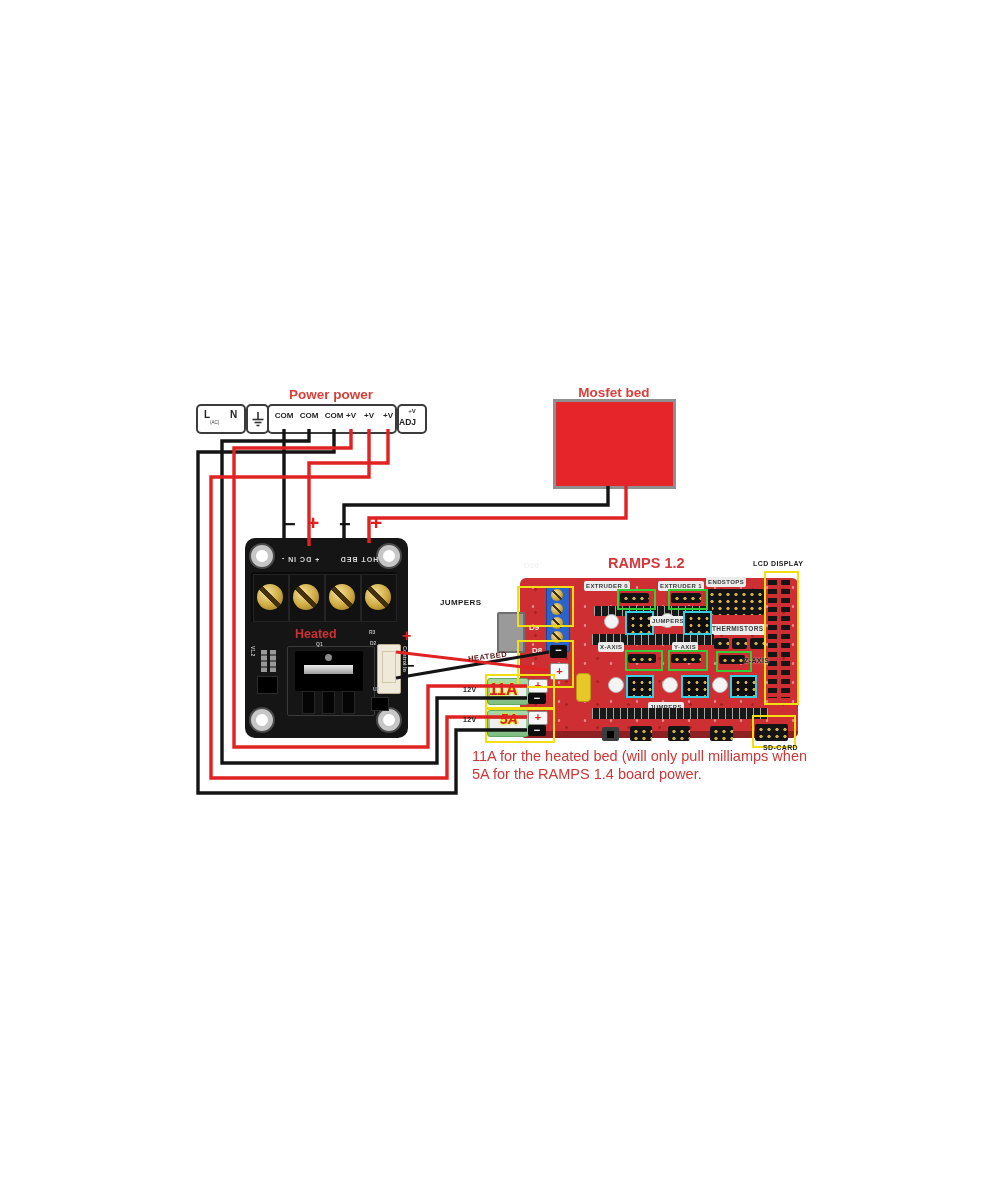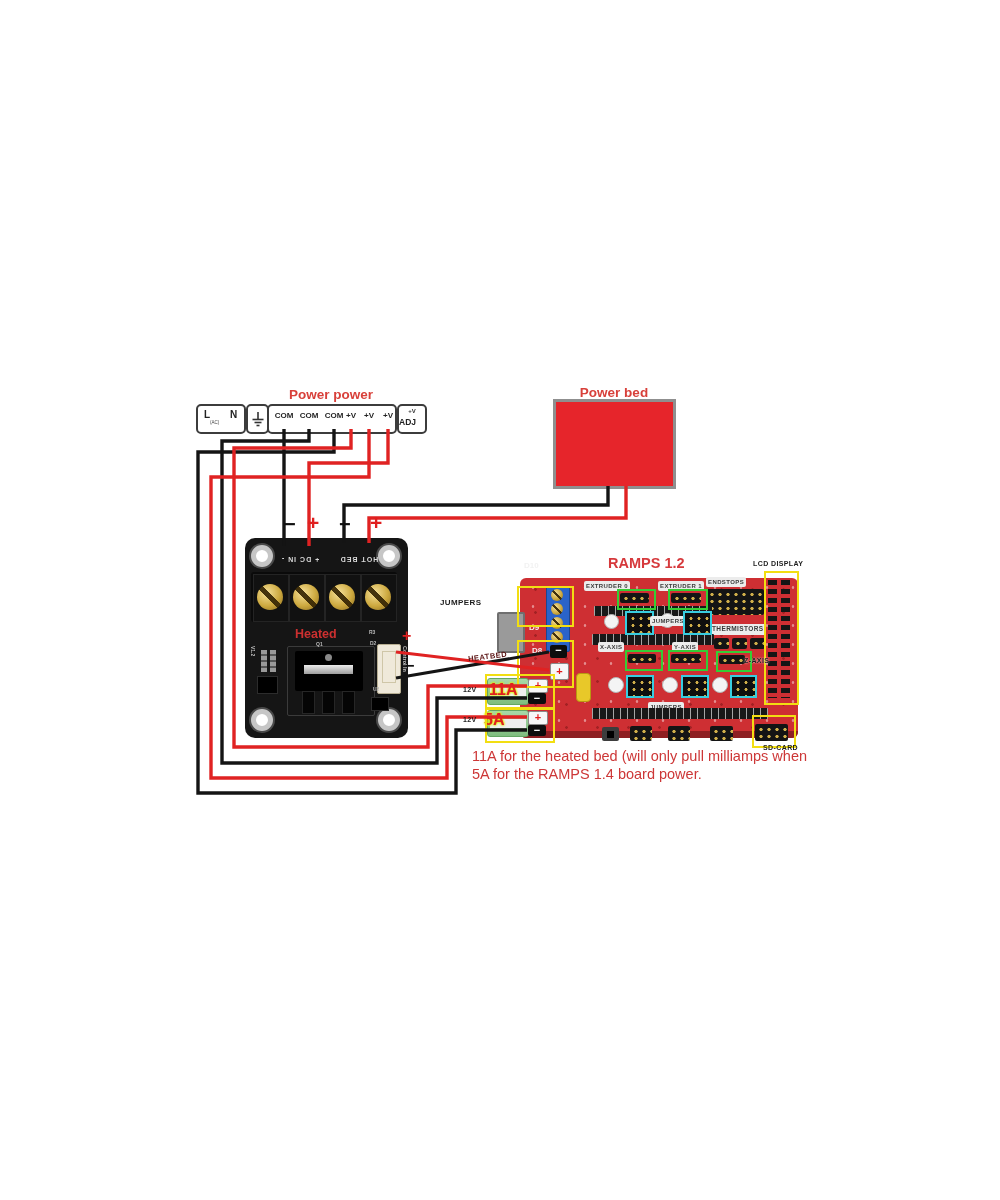--- a/index.html
+++ b/index.html
@@ -128,21 +128,21 @@
   <div class="fuse z2" style="left:487px;top:678px;">
       <div class="fstripe"></div>
     </div>
   <div class="ftext z3" style="left:489px;top:681px;font-size:16px;">11A</div>
   <div class="chip-p z3" style="left:528px;top:679px;width:18px;height:12px;line-height:11px;">+</div>
   <div class="chip-m z3" style="left:528px;top:693px;width:18px;height:11px;">−</div>
   <div class="ybox z5" style="left:485px;top:674px;width:66px;height:32px;"></div>
   <div class="fuse z2" style="left:487px;top:710px;">
       <div class="fstripe"></div>
     </div>
-  <div class="ftext z3" style="left:484px;top:711px;font-size:16px;">5A</div>
+  <div class="ftext z3" style="left:500px;top:711px;font-size:14px;font-style:italic;">5A</div>
   <div class="chip-p z3" style="left:528px;top:711px;width:18px;height:12px;line-height:11px;">+</div>
   <div class="chip-m z3" style="left:528px;top:725px;width:18px;height:11px;">−</div>
   <div class="ybox z5" style="left:485px;top:707px;width:66px;height:32px;"></div>
 
   <div class="board z2" style="left:245px;top:538px;width:163px;height:200px;"></div>
   <div class="hole z3" style="left:251px;top:545px;"></div>
   <div class="hole z3" style="left:378px;top:545px;"></div>
   <div class="hole z3" style="left:251px;top:709px;"></div>
   <div class="hole z3" style="left:378px;top:709px;"></div>
   <div class="silk silk180 z3" style="left:272px;top:556px;width:56px;">+ DC IN -</div>
@@ -204,21 +204,21 @@
   <div class="ps-t z3" style="left:294px;top:411px;">COM</div>
   <div class="ps-t z3" style="left:319px;top:411px;">COM</div>
   <div class="ps-t z3" style="left:336px;top:411px;">+V</div>
   <div class="ps-t z3" style="left:354px;top:411px;">+V</div>
   <div class="ps-t z3" style="left:373px;top:411px;">+V</div>
   <div class="psbox z3" style="left:397px;top:404px;width:26px;height:26px;">
     <div class="abs" style="left:0;top:2px;width:100%;text-align:center;font-size:6px;font-weight:bold;color:#333;">+V</div>
     <div class="abs" style="left:0;top:11px;width:100%;text-align:left;font-size:8.5px;font-weight:bold;color:#222;">ADJ</div>
   </div>
 
-  <div class="rtitle z3" style="left:558px;top:385px;width:112px;">Power bed</div>
+  <div class="rtitle z3" style="left:558px;top:385px;width:112px;">Mosfet bed</div>
   <div class="abs z3" style="left:553px;top:399px;width:117px;height:84px;background:#e6252b;border:3px solid #8f8f8f;"></div>
 
   <div class="rtitle z3" style="left:608px;top:555px;font-size:14.5px;color:#d6393c;">RAMPS 1.2</div>
   <div class="klabel z3" style="left:440px;top:598px;font-size:8px;">JUMPERS</div>
   <div class="klabel z3" style="left:753px;top:560px;">LCD DISPLAY</div>
   <div class="klabel z3" style="left:763px;top:744px;">SD-CARD</div>
   <div class="klabel z7" style="left:463px;top:686px;">12V</div>
   <div class="klabel z7" style="left:463px;top:716px;">12V</div>
   <div class="abs z7" style="left:468px;top:652px;font-size:7.5px;font-weight:bold;color:#5c1616;transform:rotate(-7deg);letter-spacing:.5px;">HEATBED</div>
 

